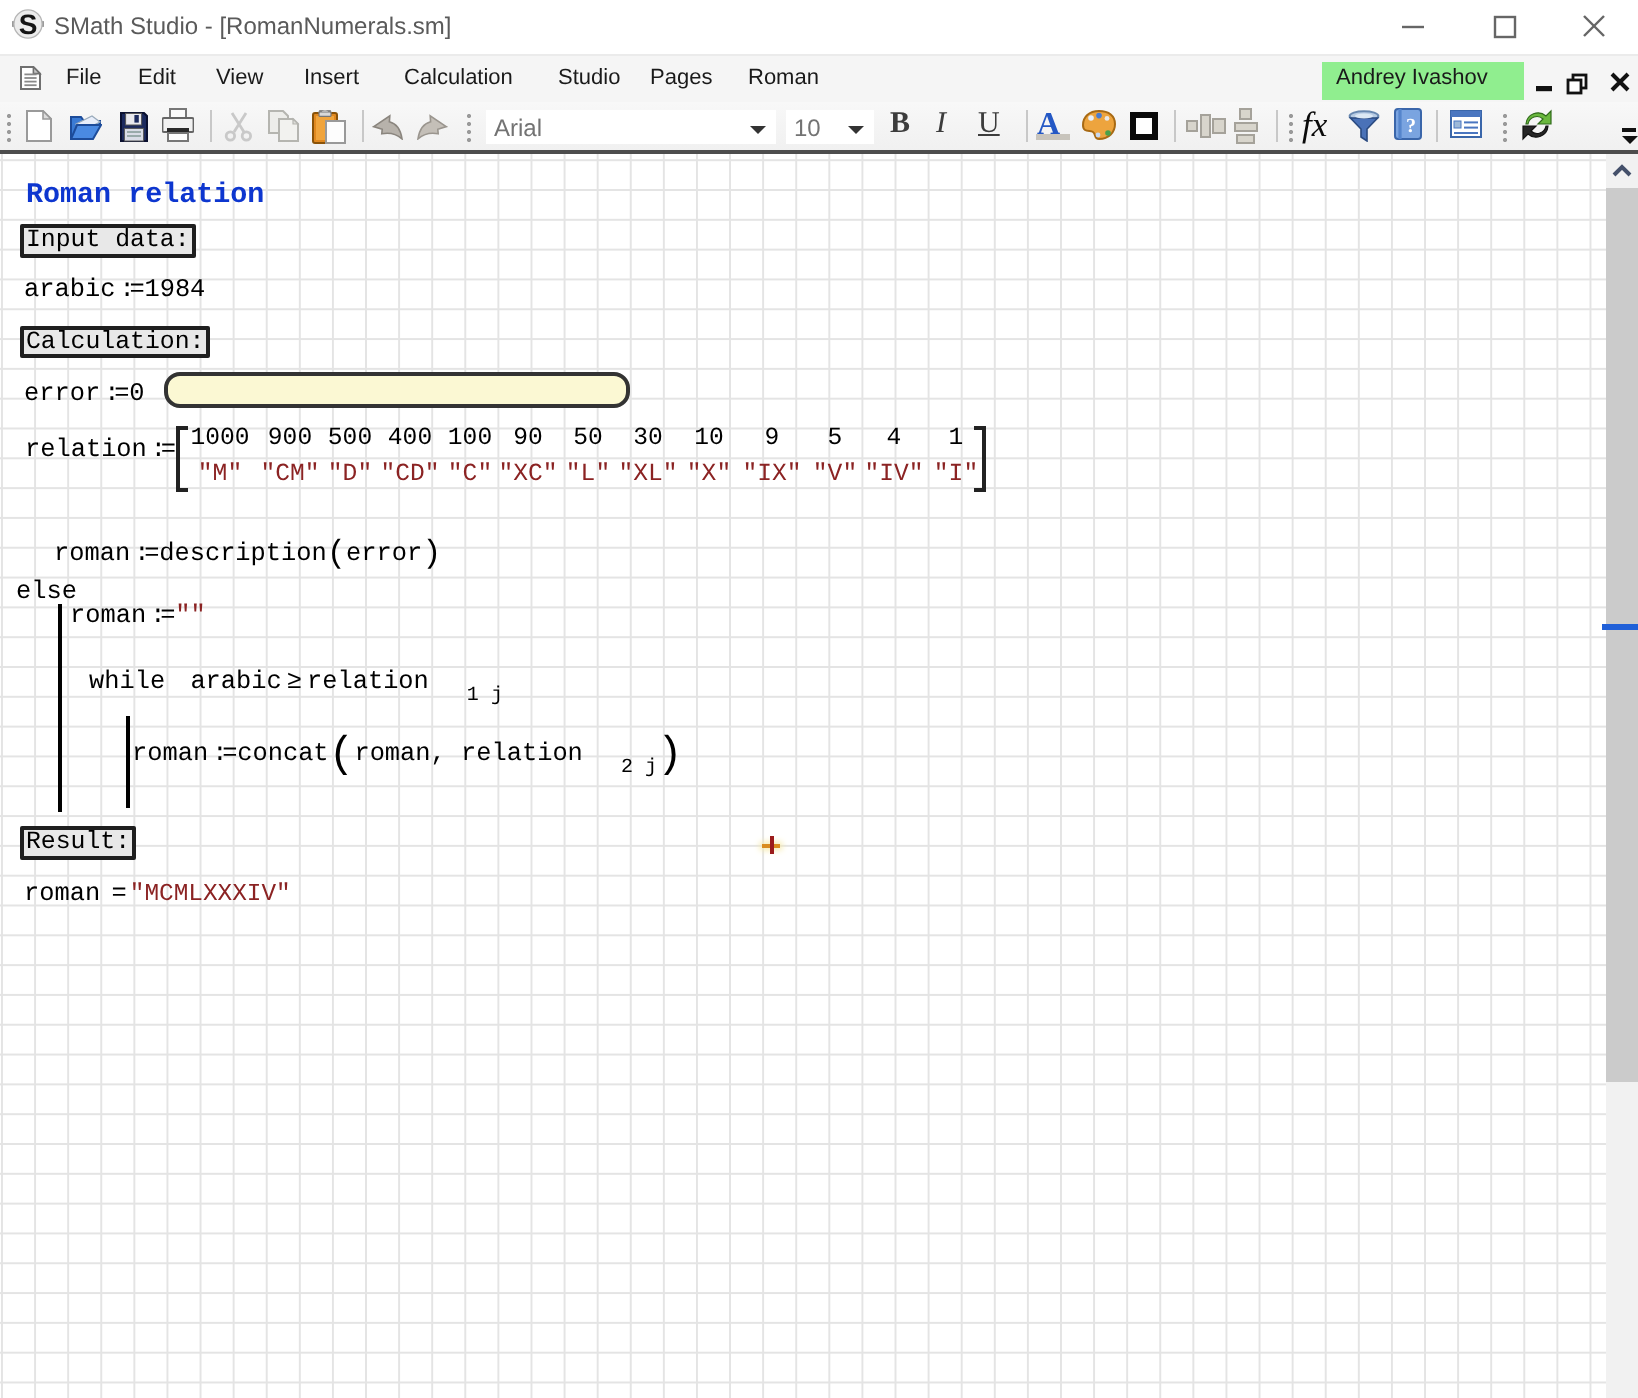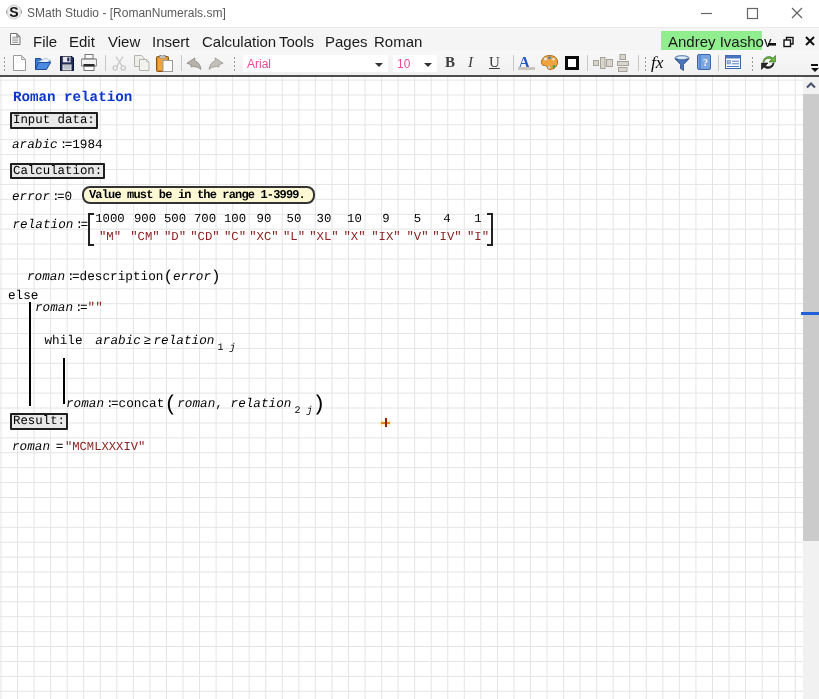--- a/index.html
+++ b/index.html
@@ -1,45 +1,45 @@
 <!DOCTYPE html>
 <html><head><meta charset="utf-8"><style>
 *{margin:0;padding:0;box-sizing:border-box}
 html,body{width:819px;height:699px;overflow:hidden;font-family:"Liberation Sans",sans-serif;background:#fff}
 #win{position:relative;width:819px;height:699px}
 
 #titlebar{position:absolute;left:0;top:0;width:819px;height:27px;background:#ffffff}
 #title-text{position:absolute;left:27px;top:6px;font-size:12px;color:#5a5a5a}
 
 #menubar{position:absolute;left:0;top:27px;width:819px;height:24px;background:#f5f5f5;border-top:1px solid #ebebeb}
-.mi{position:absolute;top:5px;font-size:15px;color:#1a1a1a}
+.mi{position:absolute;top:5px;font-size:11px;color:#1a1a1a}
 
 #toolbar{position:absolute;left:0;top:51px;width:819px;height:25px;background:linear-gradient(#f8f8f8,#f0f0f0)}
 #toolbar-border{position:absolute;left:0;top:75px;width:819px;height:2px;background:#4d4d4d}
 .tsep{position:absolute;top:4px;width:1px;height:16px;background:#c8c8c8}
 .grip{position:absolute;top:5px;width:3px;height:15px;background-image:radial-gradient(circle,#9a9a9a 1px,transparent 1.1px);background-size:3px 4px}
 .combo{position:absolute;top:4px;background:#fff;height:17px}
-.combo .ct{position:absolute;left:4px;top:2px;font-size:12px;color:#ec4899}
+.combo .ct{position:absolute;left:4px;top:2px;font-size:12px;color:#737373}
 .darr{position:absolute;width:0;height:0;border-left:4px solid transparent;border-right:4px solid transparent;border-top:4px solid #333}
 .tbtn{position:absolute;top:3px;font-family:"Liberation Serif",serif;font-size:15px;color:#3c3c3c}
 
 #canvas{position:absolute;left:0;top:77px;width:819px;height:622px;background-color:#fff;
  background-image:linear-gradient(to right,#e4e4e4 1px,transparent 1px),linear-gradient(to bottom,#e4e4e4 1px,transparent 1px);
  background-size:16.55px 14.92px;background-position:0.5px 2.6px}
 
 .m{position:absolute;font-family:"Liberation Mono",monospace;font-size:12.7px;line-height:15px;color:#000;white-space:pre;text-rendering:geometricPrecision}
 .mx{position:absolute;font-family:"Liberation Mono",monospace;font-size:12.3px;line-height:15px;color:#000;white-space:pre;text-rendering:geometricPrecision}
 .as{display:inline-block;letter-spacing:-2.6px;margin:0 2.5px 0 2px}
 .op{display:inline-block;margin:0 2.5px}
 .op2{display:inline-block;margin:0 1.5px}
-.v{font-style:italic}
+.v{}
 .s{color:#8b2323}
 .box{position:absolute;border:2px solid #1f1f1f;background:#e8e8e8;border-radius:1px;font-family:"Liberation Mono",monospace;font-size:12.4px;line-height:12.5px;color:#000;padding:0 1px;white-space:pre;text-rendering:geometricPrecision}
 .vbar{position:absolute;width:2px;background:#000}
-.sub{font-size:10px;position:relative;top:6px;margin-left:3px}
+.sub{font-size:10px;position:relative;top:6px;margin-left:19px}
 .p1{font-size:16px;position:relative;top:1px}
 .p2{font-size:21.5px;position:relative;top:3px;font-weight:400}
 
 #sb{position:absolute;right:0;top:77px;width:16px;height:622px;background:#f1f1f1}
 #sb-thumb{position:absolute;left:0;top:17px;width:16px;height:447px;background:#cbcbcb}
 #sb-blue{position:absolute;left:-2px;top:235px;width:18px;height:3px;background:#2060d8}
 </style></head><body>
 <div id="win">
 
   <div id="titlebar">
@@ -67,21 +67,21 @@
           <line x1="2.2" y1="6" x2="8.3" y2="6"></line>
           <line x1="2.2" y1="7.8" x2="8.3" y2="7.8"></line>
           <line x1="2.2" y1="9.6" x2="8.3" y2="9.6"></line>
         </g>
     </svg>
     <span class="mi" style="left:33px">File</span>
     <span class="mi" style="left:69px">Edit</span>
     <span class="mi" style="left:108px">View</span>
     <span class="mi" style="left:152px">Insert</span>
     <span class="mi" style="left:202px">Calculation</span>
-    <span class="mi" style="left:279px">Tools</span>
+    <span class="mi" style="left:279px">Studio</span>
     <span class="mi" style="left:325px">Pages</span>
     <span class="mi" style="left:374px">Roman</span>
     <span style="position:absolute;left:661px;top:3px;width:101px;height:19px;background:#90ee8f"></span>
     <span class="mi" style="left:668px;top:5px">Andrey Ivashov</span>
     <svg width="50" height="24" style="position:absolute;left:766px;top:0" viewBox="0 0 50 24">
       <rect x="2" y="15" width="8" height="2.6" fill="#111"></rect>
       <rect x="20.5" y="9.5" width="6.5" height="6.5" fill="#fff" stroke="#111" stroke-width="1.4"></rect>
       <rect x="18" y="12" width="6.5" height="6.5" fill="#fff" stroke="#111" stroke-width="1.4"></rect>
       <path d="M40 9 l8 8 M48 9 l-8 8" stroke="#111" stroke-width="2"></path>
     </svg>
@@ -225,30 +225,29 @@
   <div id="toolbar-border"></div>
 
   <div id="canvas">
 
     <div class="m" style="left:13px;top:13.5px;font-weight:bold;font-size:14.2px;color:#0d36cf">Roman relation</div>
     <div class="box" style="left:10px;top:35px">Input data:</div>
     <div class="m" style="left:12px;top:60px"><span class="v">arabic</span><span class="as">:=</span>1984</div>
     <div class="box" style="left:10px;top:85.5px">Calculation:</div>
     <div class="m" style="left:12px;top:112px"><span class="v">error</span><span class="as">:=</span>0</div>
     <div style="position:absolute;left:82px;top:108.5px;width:233px;height:18.5px;border:2px solid #333;border-radius:8px;background:#fbf8d3"></div>
-    <div class="m" style="left:89px;top:111px;font-weight:bold;font-size:12px;letter-spacing:-0.85px">Value must be in the range 1-3999.</div>
 
     <div class="m" style="left:12.5px;top:140px"><span class="v">relation</span><span class="as">:=</span></div>
     <div style="position:absolute;left:87.5px;top:135.5px;width:6px;height:33.5px;border-left:2px solid #222;border-top:2px solid #222;border-bottom:2px solid #222"></div>
     <div style="position:absolute;left:486.5px;top:135.5px;width:6px;height:33.5px;border-right:2px solid #222;border-top:2px solid #222;border-bottom:2px solid #222"></div>
     <div>
         <span class="mx" style="left:110px;top:135px;transform:translateX(-50%)">1000</span>
         <span class="mx" style="left:145px;top:135px;transform:translateX(-50%)">900</span>
         <span class="mx" style="left:175px;top:135px;transform:translateX(-50%)">500</span>
-        <span class="mx" style="left:205px;top:135px;transform:translateX(-50%)">700</span>
+        <span class="mx" style="left:205px;top:135px;transform:translateX(-50%)">400</span>
         <span class="mx" style="left:235px;top:135px;transform:translateX(-50%)">100</span>
         <span class="mx" style="left:264px;top:135px;transform:translateX(-50%)">90</span>
         <span class="mx" style="left:294px;top:135px;transform:translateX(-50%)">50</span>
         <span class="mx" style="left:324px;top:135px;transform:translateX(-50%)">30</span>
         <span class="mx" style="left:354.5px;top:135px;transform:translateX(-50%)">10</span>
         <span class="mx" style="left:386px;top:135px;transform:translateX(-50%)">9</span>
         <span class="mx" style="left:417.5px;top:135px;transform:translateX(-50%)">5</span>
         <span class="mx" style="left:447px;top:135px;transform:translateX(-50%)">4</span>
         <span class="mx" style="left:478px;top:135px;transform:translateX(-50%)">1</span>
       </div>
@@ -267,21 +266,21 @@
         <span class="mx s" style="left:447px;top:153px;transform:translateX(-50%)">"IV"</span>
         <span class="mx s" style="left:478px;top:153px;transform:translateX(-50%)">"I"</span>
       </div>
 
     <div class="m" style="left:27px;top:192px"><span class="v">roman</span><span class="as">:=</span>description<span class="p1">(</span><span class="v">error</span><span class="p1">)</span></div>
     <div class="m" style="left:8px;top:210.5px">else</div>
     <div class="vbar" style="left:29px;top:224.5px;height:104.5px"></div>
     <div class="m" style="left:35px;top:223px"><span class="v">roman</span><span class="as">:=</span><span class="s">""</span></div>
     <div class="m" style="left:44.5px;top:255.5px">while <span class="v" style="margin-left:5px">arabic</span><span class="op">≥</span><span class="v">relation</span><span class="sub">1 <span class="v">j</span></span></div>
     <div class="vbar" style="left:63px;top:280.5px;height:46.5px"></div>
-    <div class="m" style="left:66px;top:318px"><span class="v">roman</span><span class="as">:=</span>concat<span class="p2">(</span><span class="v">roman</span>, <span class="v">relation</span><span class="sub">2 <span class="v">j</span></span><span class="p2">)</span></div>
+    <div class="m" style="left:66px;top:291px"><span class="v">roman</span><span class="as">:=</span>concat<span class="p2">(</span><span class="v">roman</span>, <span class="v">relation</span><span class="sub">2 <span class="v">j</span></span><span class="p2">)</span></div>
 
     <div class="box" style="left:10px;top:336px">Result:</div>
     <div class="m" style="left:12px;top:361.5px"><span class="v">roman</span><span style="letter-spacing:-2px;margin-right:-2px"> = </span><span class="s" style="font-size:12.2px">"MCMLXXXIV"</span></div>
 
     <div style="position:absolute;left:381px;top:344.6px;width:9px;height:2px;background:#d98c1f;box-shadow:0 0 3px 1px #f5e9a8"></div>
     <div style="position:absolute;left:384.5px;top:341px;width:2px;height:9px;background:#9b1c1c"></div>
   </div>
 
   <div id="sb">
     <svg width="16" height="17" style="position:absolute;left:0;top:0" viewBox="0 0 16 17">

